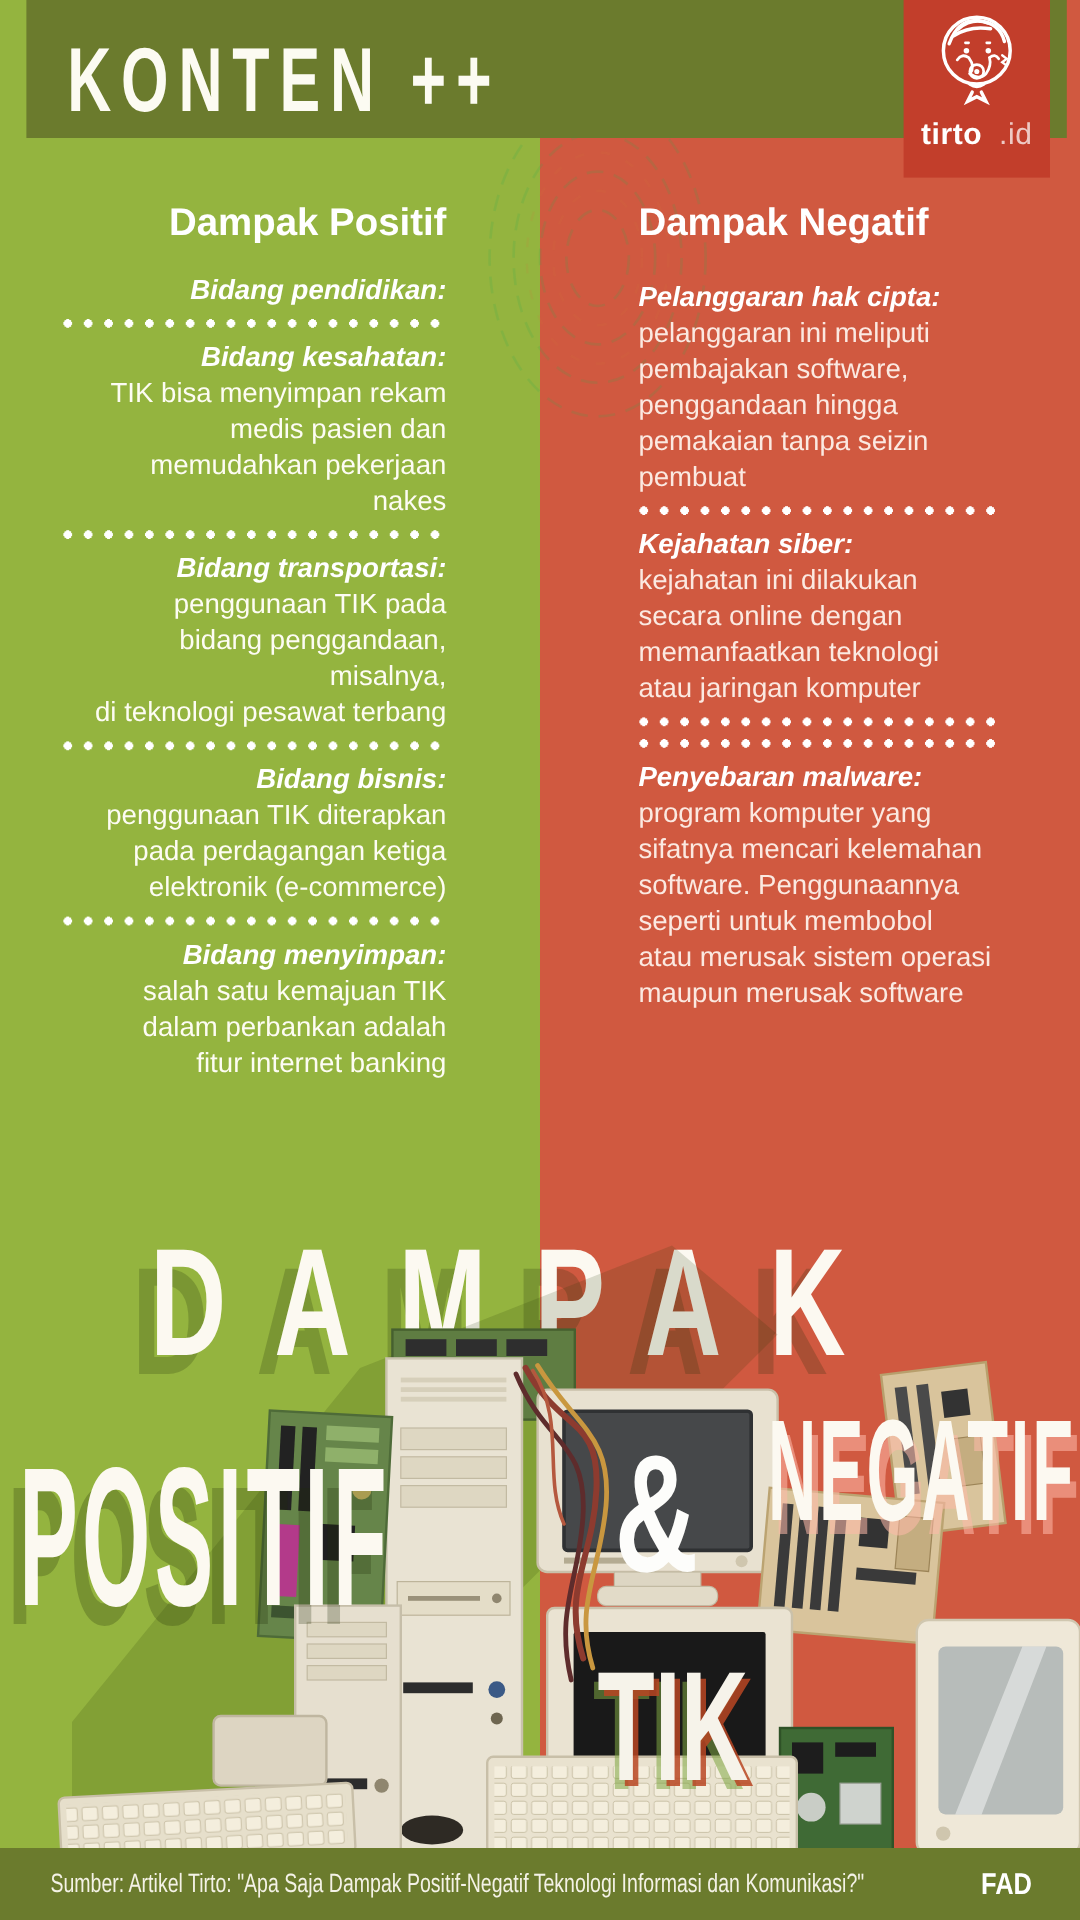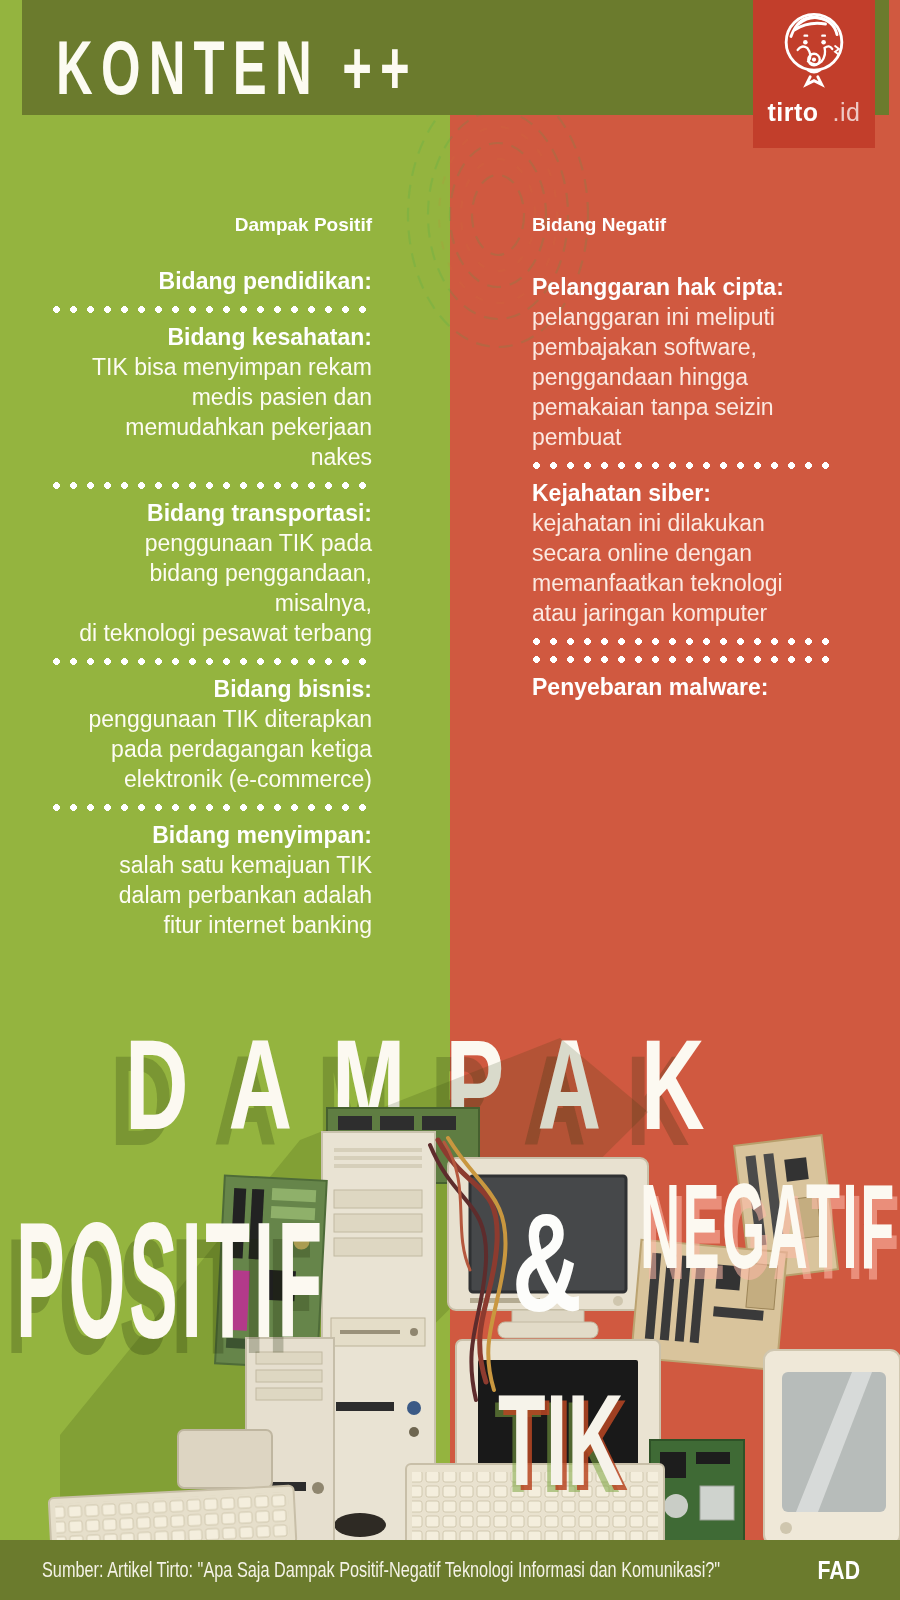--- a/index.html
+++ b/index.html
@@ -18,23 +18,23 @@
     display:flex;flex-direction:column;align-items:center;justify-content:flex-start;}
   .brand-text{margin-top:2px;font-size:25px;color:#fff;letter-spacing:.5px;}
   .brand-text b{font-weight:800;}
   .brand-text span{color:rgba(255,255,255,.72);font-weight:400;margin-left:14px;}
   
   .watermark{position:absolute;left:398px;top:80px;z-index:1;opacity:.5;}
   
   .col{position:absolute;top:170px;z-index:2;font-size:23px;line-height:30px;}
   .col-pos{left:52px;width:320px;text-align:right;color:#fdfcf3;}
   .col-neg{left:532px;width:330px;text-align:left;color:#fbe9e1;}
-  .col-heading{font-size:19px;font-weight:700;color:#ffffff;margin-bottom:26px;margin-top:40px;}
+  .col-heading{font-size:32px;font-weight:700;color:#ffffff;margin-bottom:26px;}
   .col-neg .col-heading{margin-bottom:32px;}
-  .sec-title{font-weight:700;color:#ffffff;white-space:pre-line;}
+  .sec-title{font-weight:700;color:#ffffff;white-space:pre-line;font-style:italic;}
   .sec-body{white-space:pre-line;}
   .dots{height:9px;margin:9px 0 8px 0;
     background-image:radial-gradient(circle 3.6px at 4.5px 4.5px,#ffffff 0 3.4px,rgba(255,255,255,0) 3.6px);
     background-size:17px 9px;background-repeat:repeat-x;}
   .col-neg .dots{width:305px;}
   
   .hero-word{position:absolute;color:#fcf9f1;font-weight:800;white-space:nowrap;transform-origin:left top;}
   .w-dampak{left:125px;top:1012px;font-size:88px;letter-spacing:40px;z-index:1;
     transform:scaleY(1.45);text-shadow:-15px 11px 0 rgba(30,45,8,.22);}
   .w-positif{left:16px;top:1186px;font-size:122px;letter-spacing:6px;z-index:3;
@@ -131,41 +131,47 @@
     <div class="dots"></div>
     <div>
       <div class="sec-title">Bidang menyimpan:</div>
       <div class="sec-body">salah satu kemajuan TIK
 dalam perbankan adalah
 fitur internet banking</div>
     </div>
   </div>
 
   <div class="col col-neg">
-    <div class="col-heading">Bidang Negatif</div>
+    <div class="col-heading">Dampak Negatif</div>
     <div>
       <div class="sec-title">Pelanggaran hak cipta:</div>
       <div class="sec-body">pelanggaran ini meliputi
 pembajakan software,
 penggandaan hingga
 pemakaian tanpa seizin
 pembuat</div>
     </div>
     <div class="dots"></div>
     <div>
       <div class="sec-title">Kejahatan siber:</div>
       <div class="sec-body">kejahatan ini dilakukan
 secara online dengan
 memanfaatkan teknologi
 atau jaringan komputer</div>
     </div>
     <div class="dots"></div>
     <div class="dots"></div>
     <div>
       <div class="sec-title">Penyebaran malware:</div>
+      <div class="sec-body">program komputer yang
+sifatnya mencari kelemahan
+software. Penggunaannya
+seperti untuk membobol
+atau merusak sistem operasi
+maupun merusak software</div>
     </div>
   </div>
 
   <div class="hero-word w-dampak">DAMPAK</div>
 
   <svg class="collage" width="900" height="525" viewBox="0 0 900 525">
 
     <polygon points="560,18 648,92 212,525 60,525 60,415 300,120" fill="rgba(35,55,8,.16)"></polygon>
 
     <g transform="rotate(-7 786 187)">

